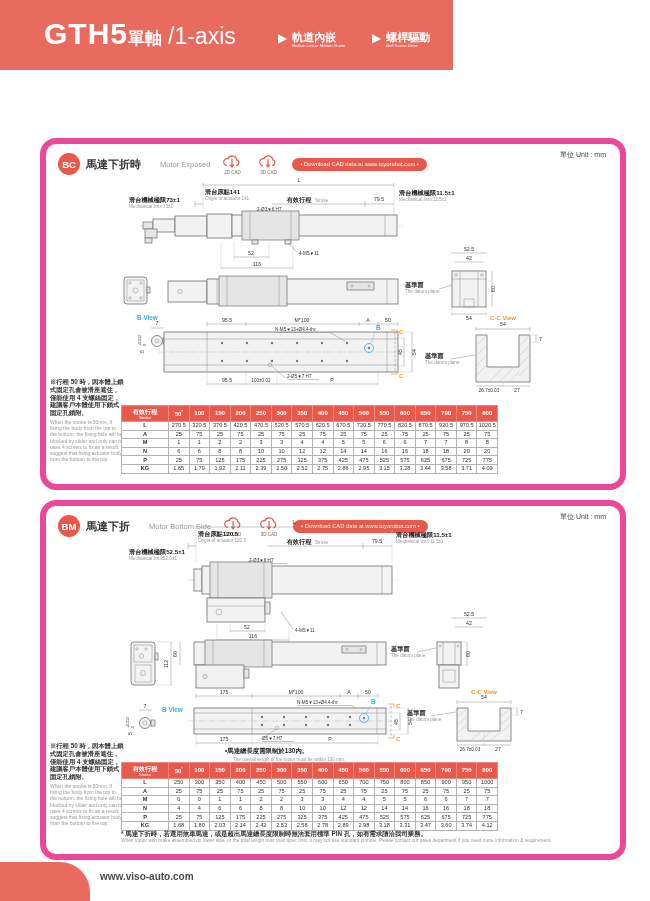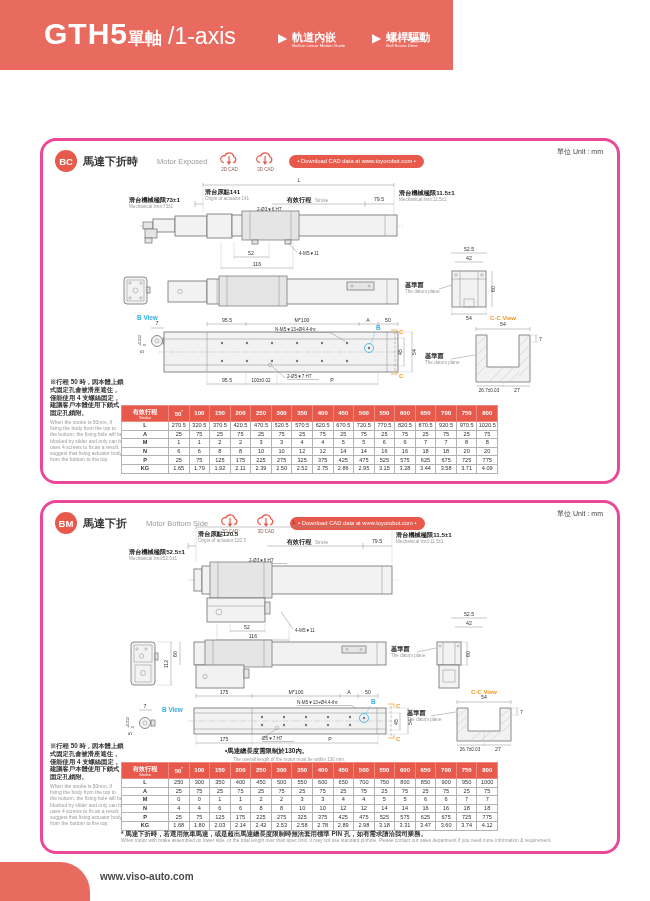--- a/index.html
+++ b/index.html
@@ -13,21 +13,21 @@
   .hdr-en{font-size:23px;font-weight:400;margin-left:6px;}
   .badge{position:absolute;top:31px;display:flex;align-items:flex-start;color:#fff;}
   .badge .tri{font-size:12px;line-height:14px;margin-right:5px;}
   .badge .bzh{font-size:11px;font-weight:bold;line-height:12px;}
   .badge .ben{font-size:4.3px;line-height:6px;}
   
   .sect{position:absolute;left:44px;top:85px;border-left:4px solid #E7594B;padding-left:9px;}
   .sect-zh{font-size:17px;font-weight:bold;color:#404040;line-height:20px;}
   .sect-en{font-size:9.5px;color:#ABABAB;font-weight:bold;line-height:13px;}
   
-  .panel{position:absolute;left:40px;width:574px;border:3px solid #ec4899;border-radius:16px;background:#fff;}
+  .panel{position:absolute;left:40px;width:574px;border:6px solid #ec4899;border-radius:16px;background:#fff;}
   #p1{top:138px;height:340px;}
   #p2{top:500px;height:348px;}
   .unit{position:absolute;right:14px;top:6px;font-size:7px;color:#444;}
   .phead{position:absolute;left:12px;top:7px;display:flex;align-items:center;gap:6px;height:26px;}
   .pcode{width:22px;height:22px;border-radius:50%;background:#E7594B;color:#fff;font-size:9.5px;
          font-weight:bold;display:flex;align-items:center;justify-content:center;flex:0 0 auto;}
   .pname-zh{font-size:11px;font-weight:bold;color:#333;}
   .pname-en{font-size:7.5px;color:#999;padding-left:13px;}
   .cad{display:flex;flex-direction:column;align-items:center;width:28px;margin-left:2px;}
   .cad-label{font-size:4.5px;color:#8a5b55;margin-top:1px;}

